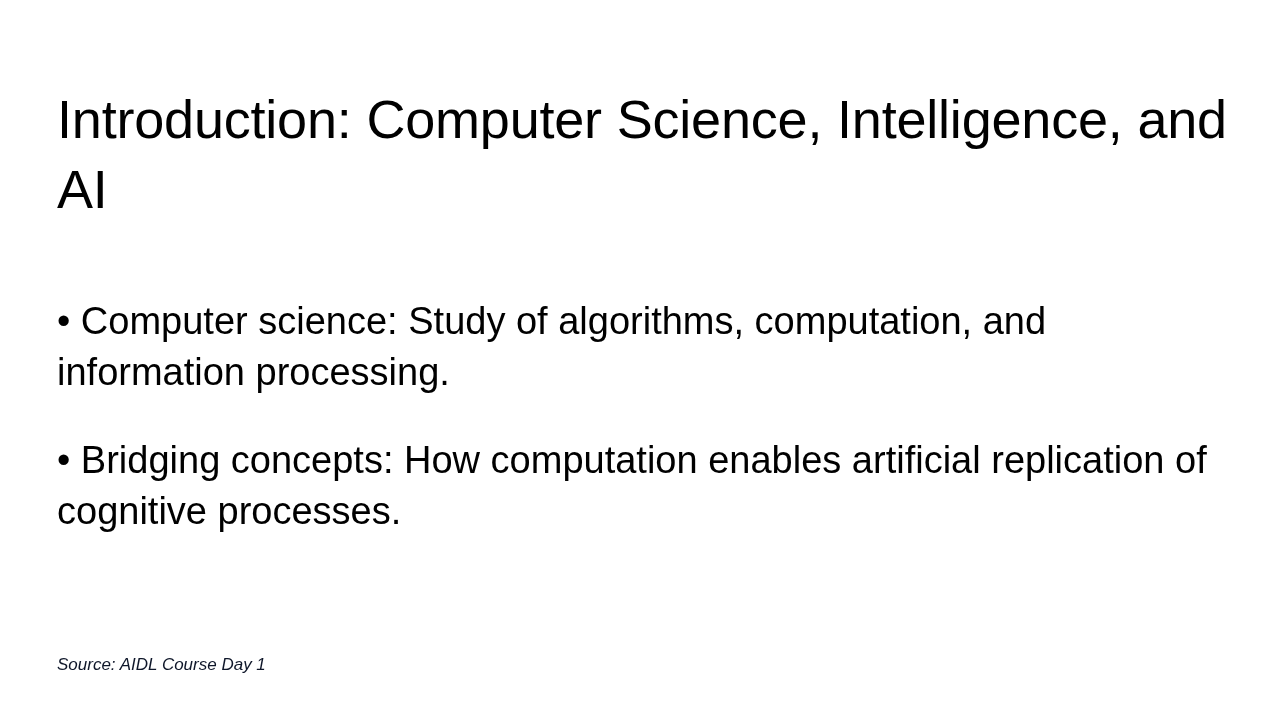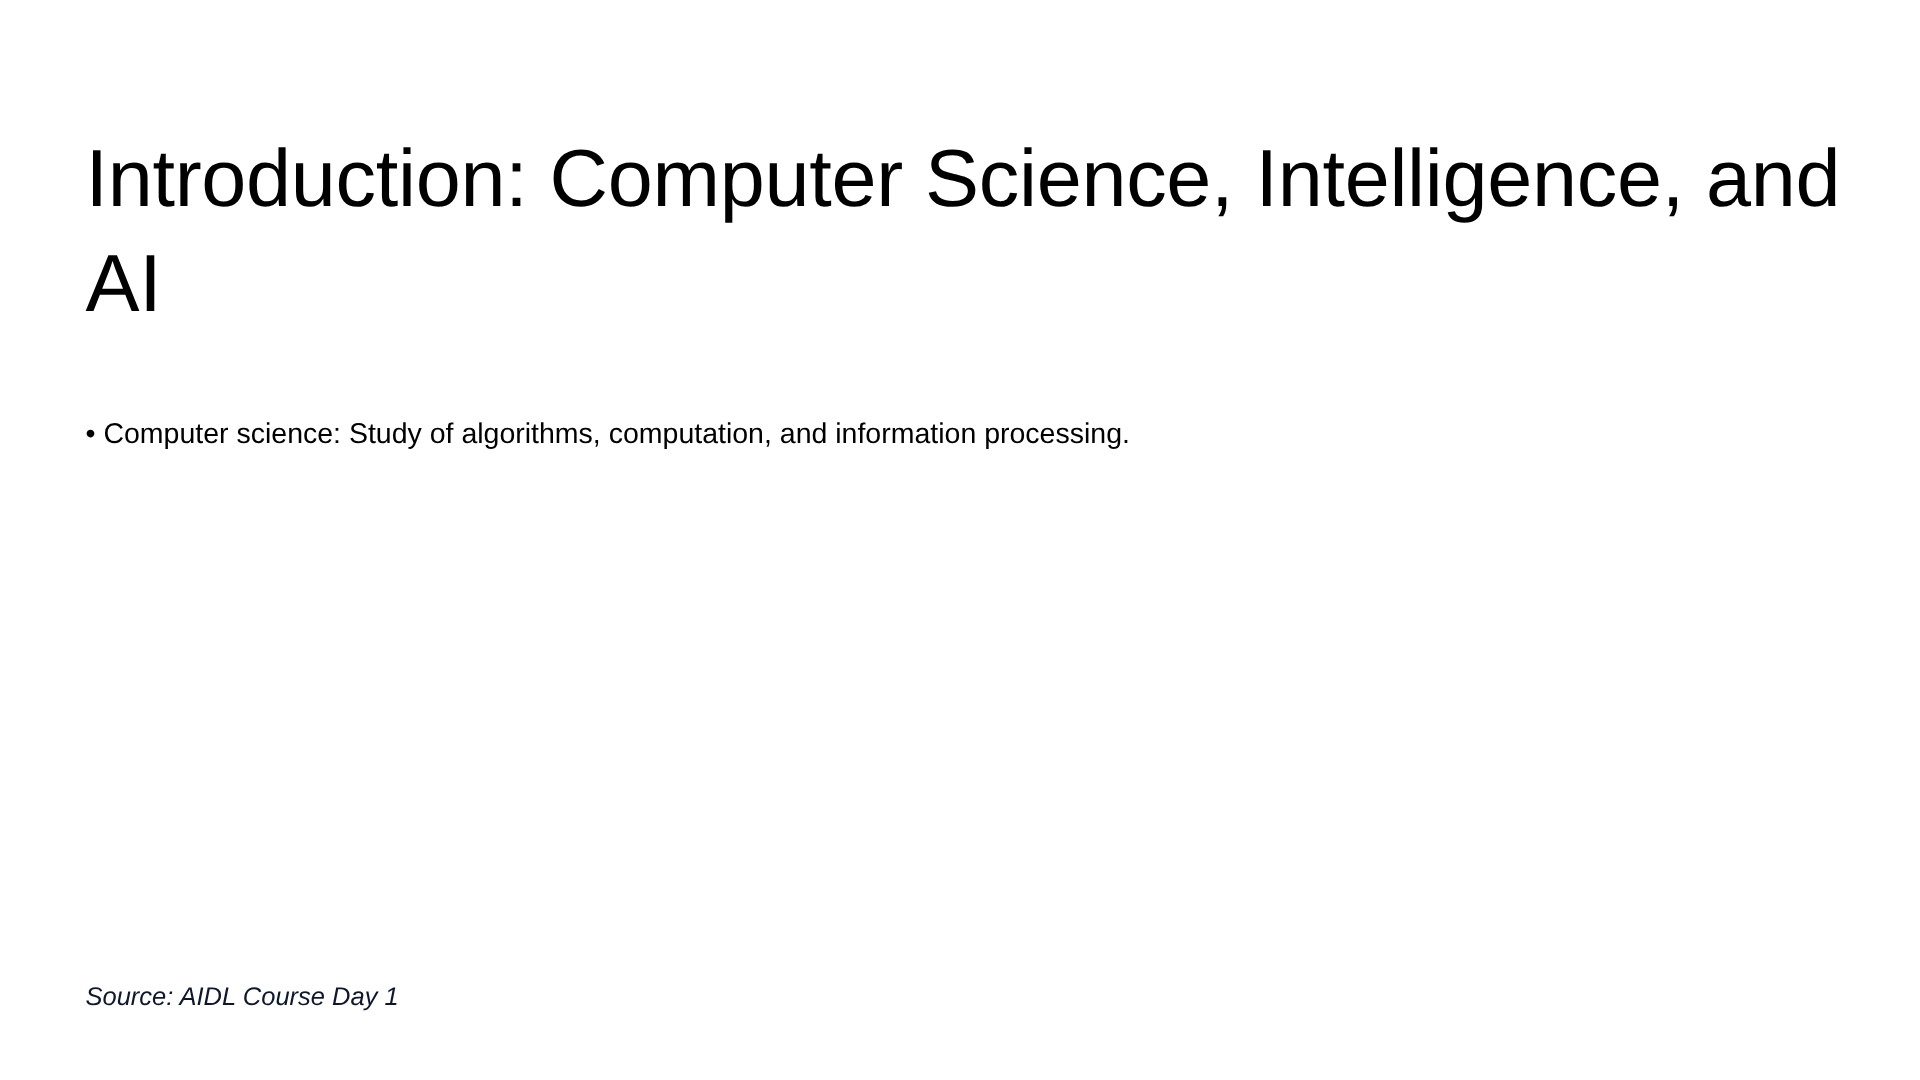--- a/index.html
+++ b/index.html
@@ -31,21 +31,21 @@
     letter-spacing: -0.2px;
     color: #000000;
   }
   .body-block {
     position: absolute;
     left: 57px;
     top: 258px;
     width: 1175px;
   }
   .bullet {
-    font-size: 19px;
+    font-size: 38px;
     line-height: 1.33;
     color: #000000;
     margin-bottom: 22px;
     white-space: pre-wrap;
   }
   .bullet:last-of-type {
     margin-bottom: 0;
   }
   .source {
     position: absolute;
@@ -58,17 +58,18 @@
 </style>
 </head>
 <body>
 
 <div class="slide">
 
   <h1 class="slide-title">Introduction: Computer Science, Intelligence, and AI</h1>
 
   <div class="body-block">
     <p class="bullet">• Computer science: Study of algorithms, computation, and information processing.</p>
+    <p class="bullet">• Bridging concepts: How computation enables artificial replication of cognitive processes.</p>
   </div>
 
   <div class="source">Source: AIDL Course Day 1</div>
 
 </div>
 
 </body></html>

